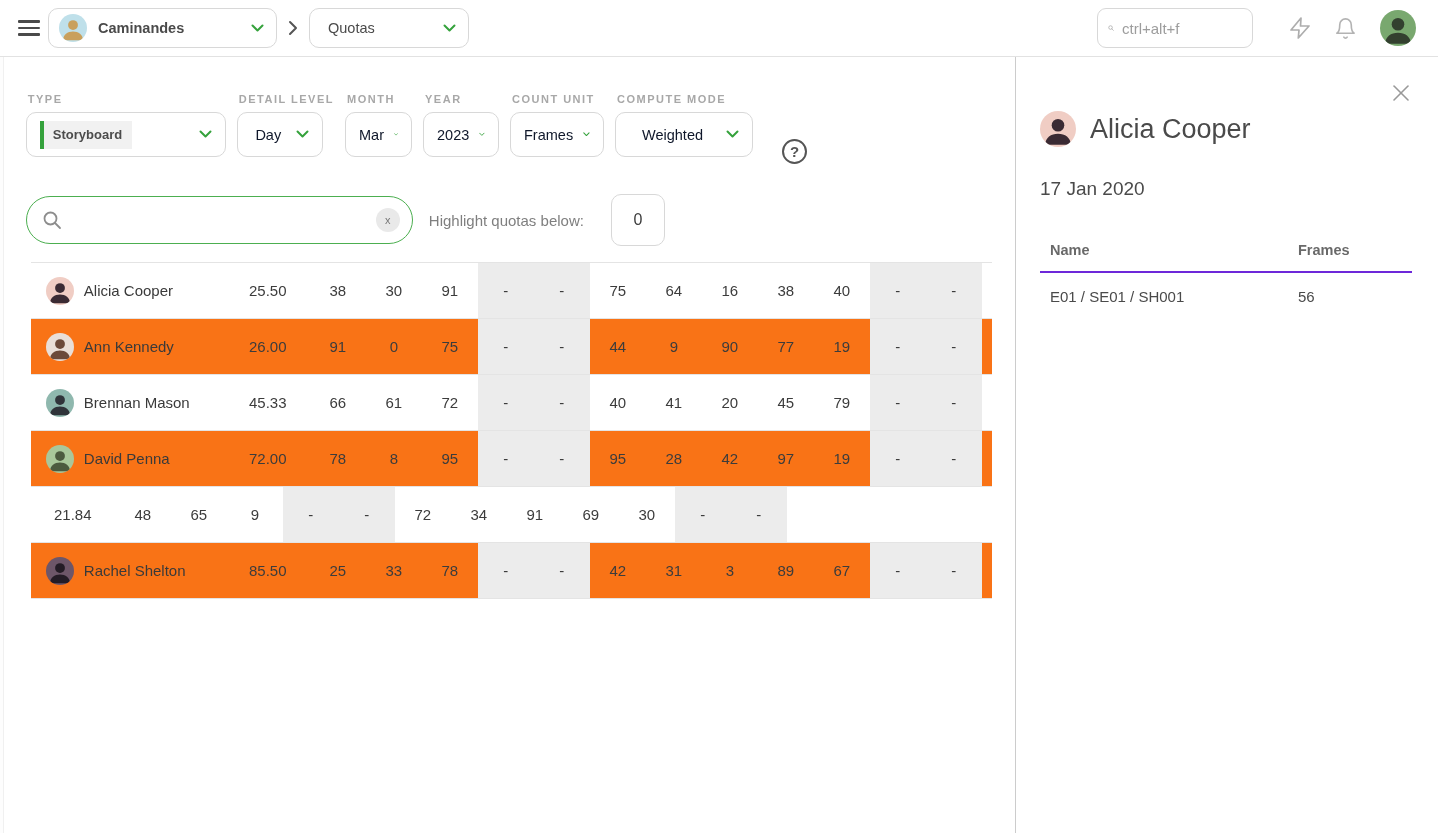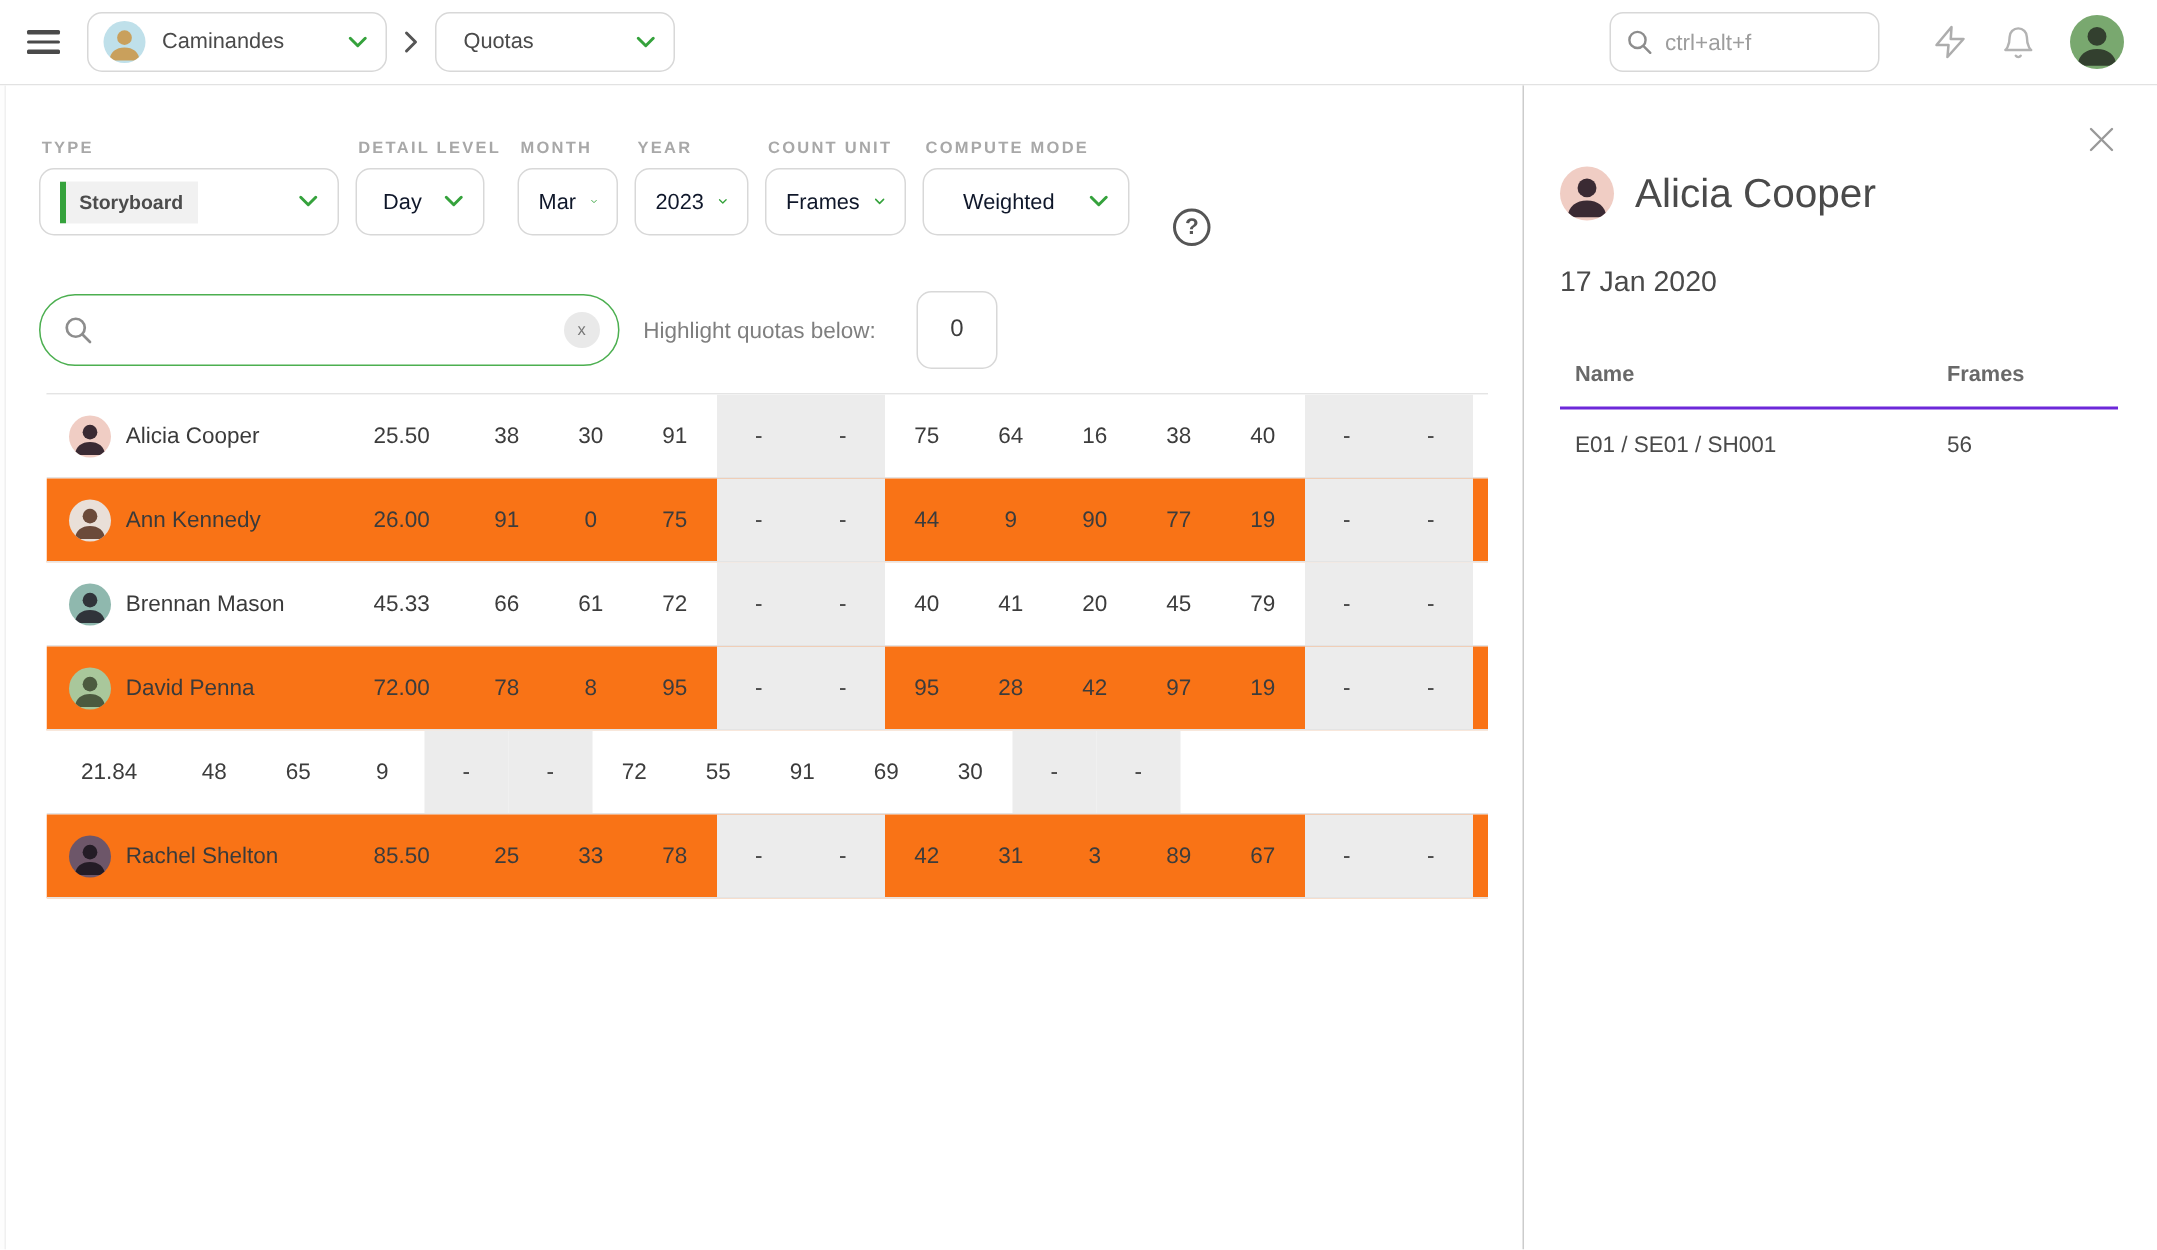--- a/index.html
+++ b/index.html
@@ -9,31 +9,31 @@
   .app { width:1438px; height:833px; display:flex; flex-direction:column; }
 
   
   .topbar { height:57px; flex:0 0 57px; display:flex; align-items:center;
     padding:0 22px 0 10px; border-bottom:1px solid #e2e2e2; background:#fff; }
   .hamburger { width:22px; height:16px; display:flex; flex-direction:column;
     justify-content:space-between; cursor:pointer; margin:0 8px; }
   .hamburger span { display:block; height:2.6px; background:#4a4a4a; border-radius:1px; }
   .pill { height:40px; border:1px solid #d8d8d8; border-radius:10px; background:#fff;
     display:flex; align-items:center; cursor:pointer; }
-  .pill.project { width:200px; margin-left:10px; padding:0 12px 0 10px; }
+  .pill.project { width:229px; padding:0 12px 0 10px;font-weight:bold; }
   .pill.section { width:160px; margin-left:0; padding:0 12px 0 18px; }
   .pill .plabel { font-size:14.5px; color:#4a4a4a; flex:1; margin-left:11px; white-space:nowrap; }
   .pill.section .plabel { margin-left:0; }
   .crumb-sep { margin:0 11px; display:flex; align-items:center; }
   .spacer { flex:1; }
 
   .avatar { border-radius:50%; overflow:hidden; display:inline-flex; flex:0 0 auto; }
   .avatar svg { width:100%; height:100%; }
 
-  .top-search { width:180px; height:40px; border:1px solid #d8d8d8; border-radius:9px;
+  .top-search { width:156px; height:40px; border:1px solid #d8d8d8; border-radius:9px;
     display:flex; align-items:center; padding:0 10px; margin-right:24px; }
   .top-search input { border:none; outline:none; width:120px; margin-left:8px;
     font-size:15px; color:#4a4a4a; font-family:inherit; background:transparent; }
   .top-search input::placeholder { color:#9d9d9d; }
 
   .icon-btn { background:none; border:none; cursor:pointer; display:flex;
     align-items:center; justify-content:center; padding:0; margin:0 11px; }
   .user-avatar { width:36px; height:36px; margin-left:12px; cursor:pointer; }
 
   
@@ -363,21 +363,21 @@
             <div class="cell day-cell"></div>
           </div>
           <div class="qrow">
             <div class="cell avg-cell">21.84</div>
             <div class="cell day-cell">48</div>
             <div class="cell day-cell">65</div>
             <div class="cell day-cell">9</div>
             <div class="cell day-cell weekend">-</div>
             <div class="cell day-cell weekend">-</div>
             <div class="cell day-cell">72</div>
-            <div class="cell day-cell">55</div>
+            <div class="cell day-cell">34</div>
             <div class="cell day-cell">91</div>
             <div class="cell day-cell">69</div>
             <div class="cell day-cell">30</div>
             <div class="cell day-cell weekend">-</div>
             <div class="cell day-cell weekend">-</div>
             <div class="cell day-cell"></div>
           </div>
           <div class="qrow alt">
             <div class="cell name-cell">
               <span class="avatar" style="background: rgb(109, 86, 105);">

